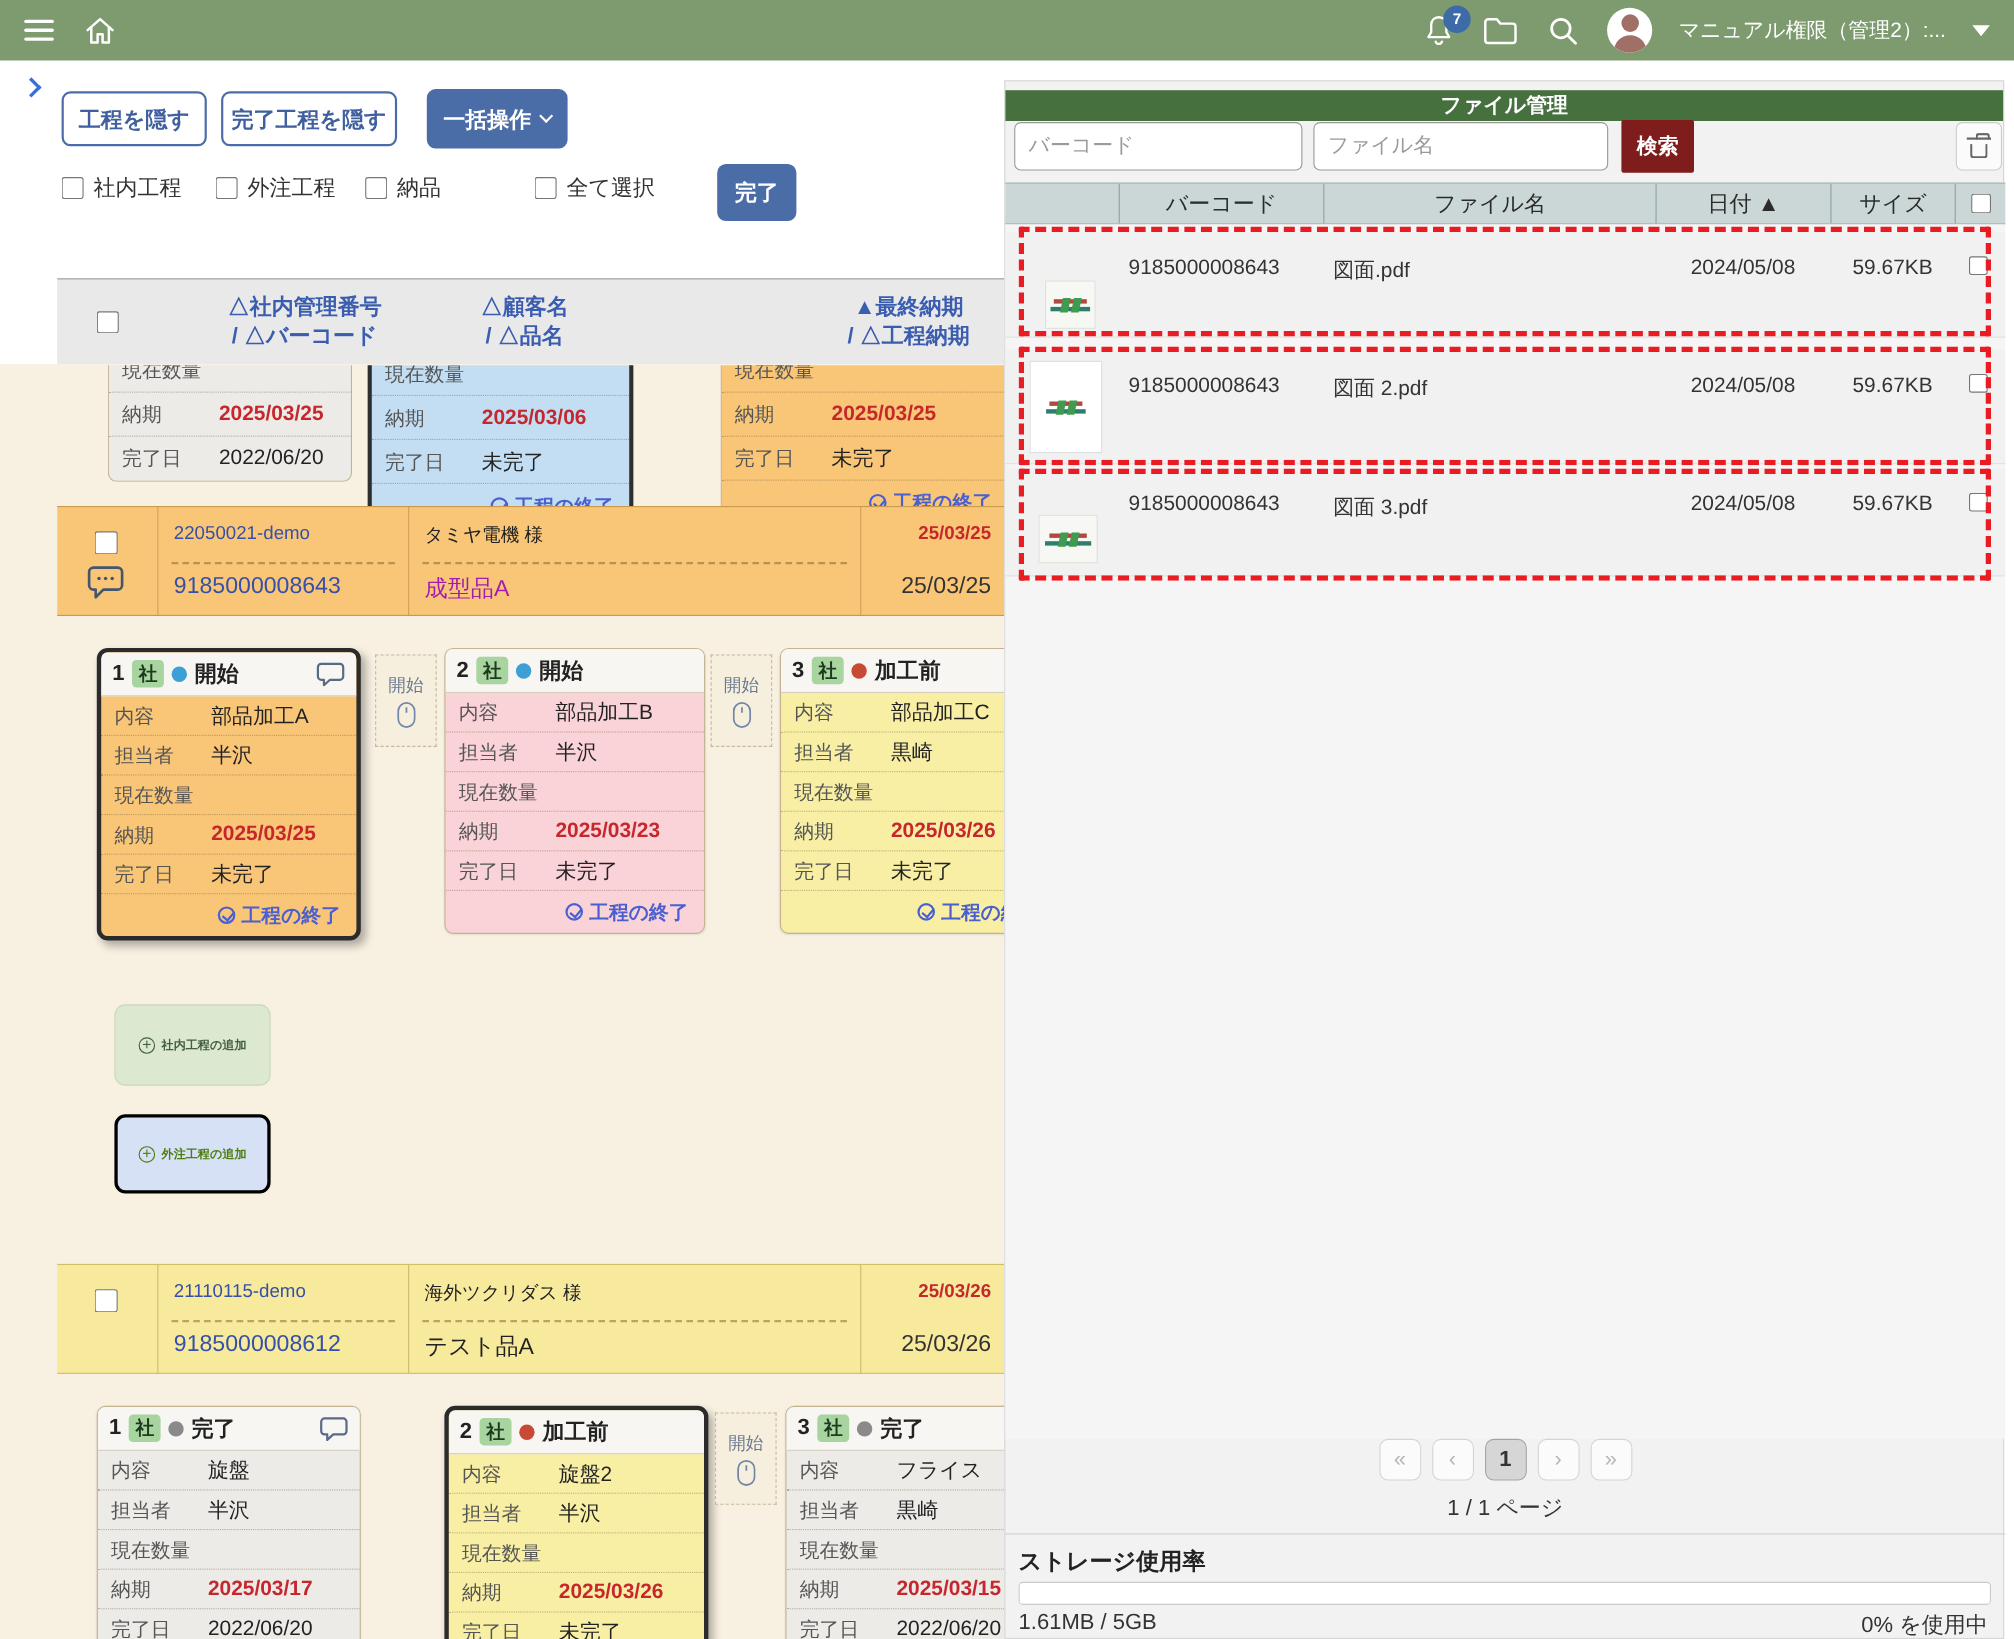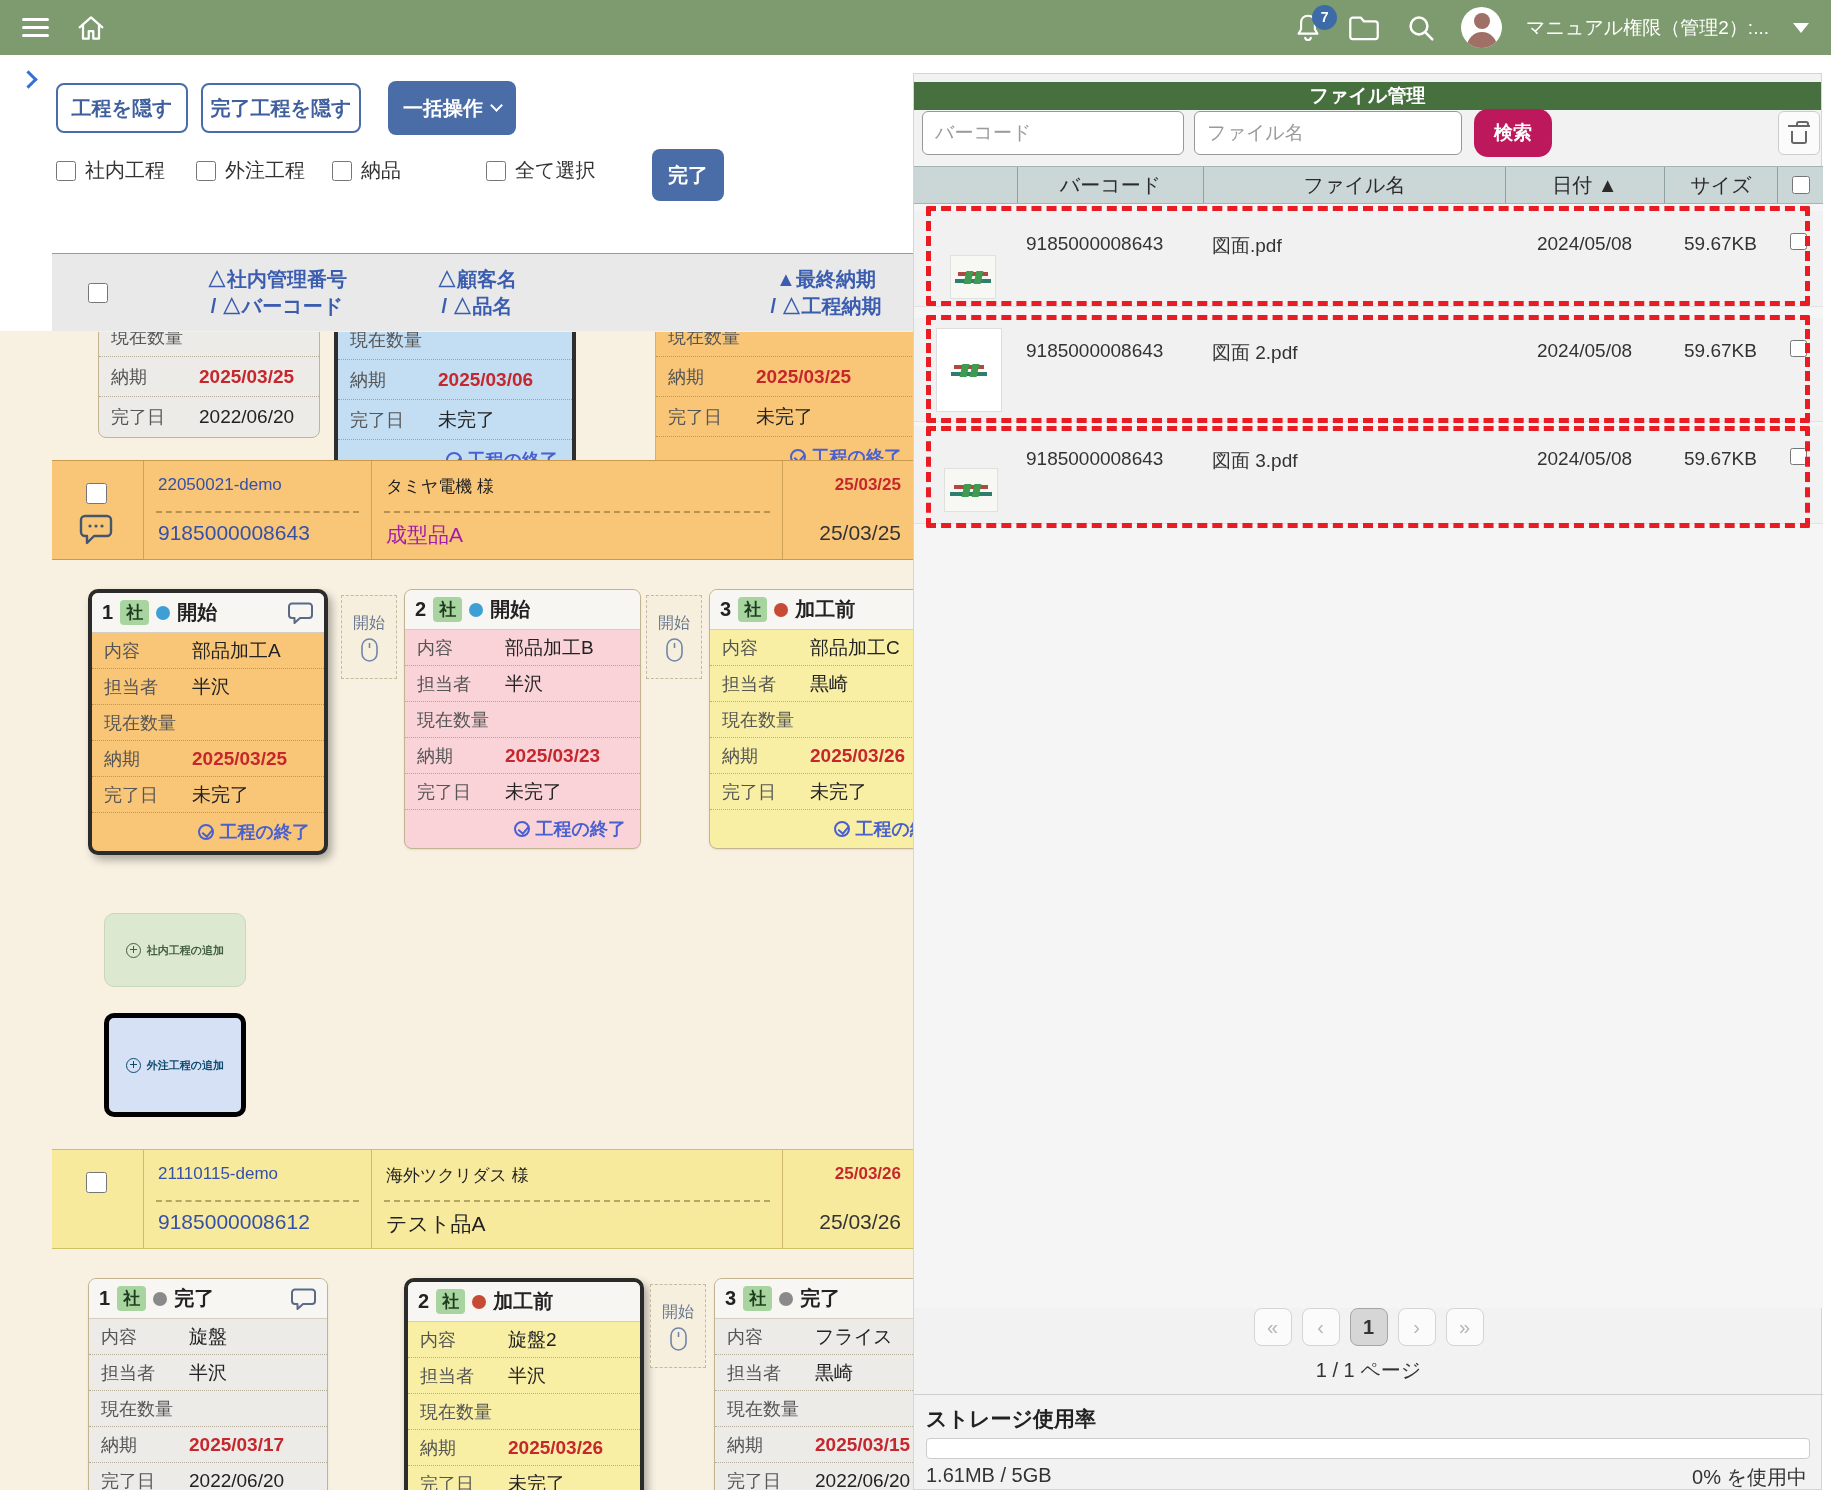--- a/index.html
+++ b/index.html
@@ -70,31 +70,31 @@
 .tcwrap{position:absolute;overflow:hidden}
 .tcard{border:1px solid #c2b490;border-radius:8px;overflow:hidden;margin-top:-16px}
 .tcard.selected{border:4px solid #2e2e2e;border-radius:10px}
 .tcard .prow{height:40px}
 .tcard .pfoot{height:40px}
 
 .conn{position:absolute;width:56px;height:84px;background:#f6efdd;border:1px dashed #c6ba9d;display:flex;flex-direction:column;align-items:center;justify-content:center;gap:4px;color:#6c7a90;font-size:16px;cursor:grab}
 
 .addbtn{position:absolute;width:142px;border-radius:10px;display:flex;align-items:center;justify-content:center;gap:6px;font-size:11px;font-weight:bold;cursor:pointer}
 .add-int{background:#dde8d0;border:1px solid #c9d8bb;color:#42603f;height:74px}
-.add-ext{background:#d7e1f6;border:5px solid #000000;color:#0c4a6e;height:104px}
+.add-ext{background:#d7e1f6;border:3px solid #000000;color:#4d7c0f;height:72px}
 .cplus{width:15px;height:15px;border:1.5px solid currentColor;border-radius:50%;position:relative;flex:none}
 .cplus::before{content:"";position:absolute;left:3px;top:5.2px;width:7px;height:1.6px;background:currentColor}
 .cplus::after{content:"";position:absolute;left:5.7px;top:2.5px;width:1.6px;height:7px;background:currentColor}
 
 
 .panel{position:absolute;left:913px;top:73px;width:909px;height:1417px;background:#f2f2f2;border:1px solid #d5d5d5;z-index:10}
 .ptitle{position:absolute;left:0;top:8px;width:100%;height:28px;background:#47703f;color:#fff;font-weight:bold;font-size:19px;display:flex;align-items:center;justify-content:center}
 .pinput{position:absolute;height:44px;border:1px solid #999;border-radius:6px;background:#fff;font-size:19px;padding:0 12px;color:#333}
 .pinput::placeholder{color:#9a9a9a}
-.sbtn{position:absolute;left:560px;top:35px;width:78px;height:48px;background:#be185d;border:none;border-radius:14px;color:#fff;font-weight:bold;font-size:19px;cursor:pointer}
+.sbtn{position:absolute;left:560px;top:35px;width:66px;height:48px;background:#7f1d1d;border:none;border-radius:2px;color:#fff;font-weight:bold;font-size:19px;cursor:pointer}
 .tbtn{position:absolute;left:864px;top:37px;width:42px;height:44px;background:#fbfbfb;border:1px solid #ccc;border-radius:6px;display:flex;align-items:center;justify-content:center;cursor:pointer}
 .trash{width:16px;height:13px;border:2px solid #666;border-top:none;border-radius:0 0 3px 3px;position:relative;margin-top:8px}
 .trash::before{content:"";position:absolute;top:-6px;left:-5px;width:22px;height:2.5px;background:#666}
 .trash::after{content:"";position:absolute;top:-10px;left:3px;width:9px;height:4px;border:2px solid #666;border-bottom:none;border-radius:3px 3px 0 0}
 .fhead{position:absolute;left:0;top:92px;width:909px;height:38px;background:#cbd7d7;border-top:1px solid #a3b4b4;border-bottom:1px solid #a3b4b4;display:flex;align-items:stretch;font-size:20px;color:#2b2b2b}
 .fh{display:flex;align-items:center;justify-content:center;border-left:1px solid #8fa0a0;cursor:pointer}
 .fh:first-child{border-left:none;cursor:default}
 .fh input{width:18px;height:18px;cursor:pointer}
 .flist{position:absolute;left:0;top:130px;width:909px;height:1104px;background:#f5f5f5}
 .frow{position:absolute;left:0;width:909px;background:#f1f1f1;border-bottom:1px solid #e2e2e2}

